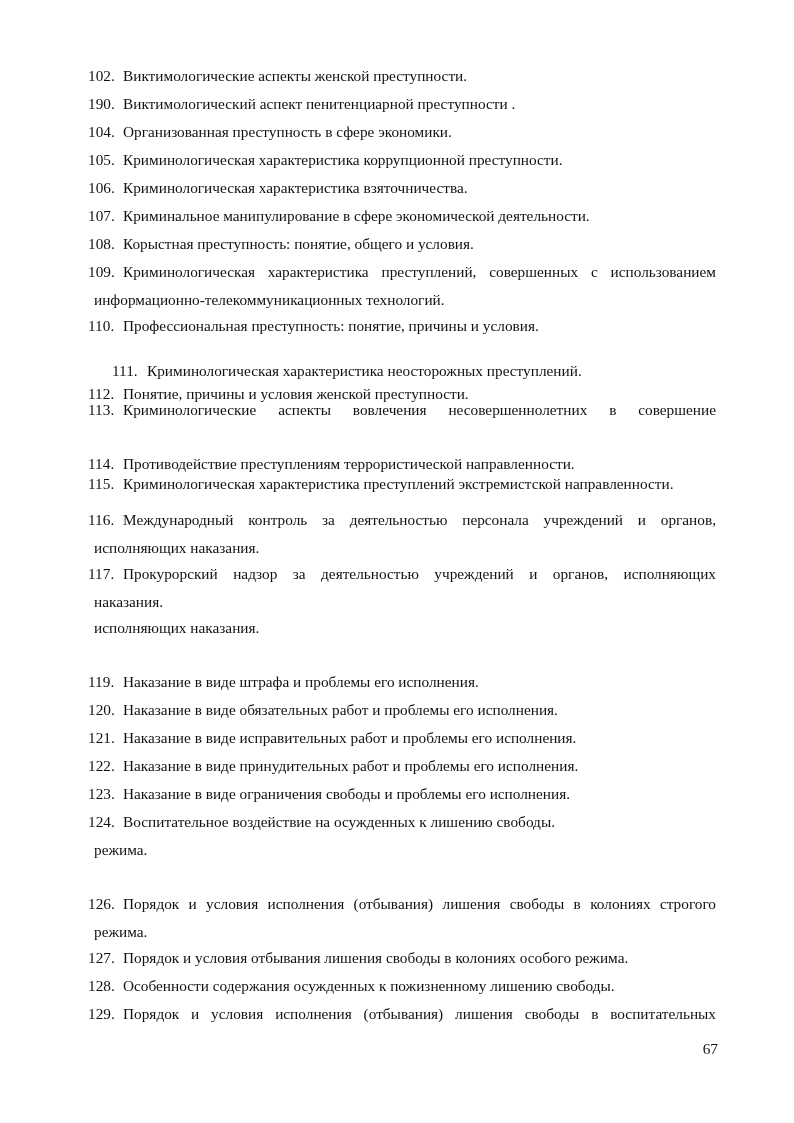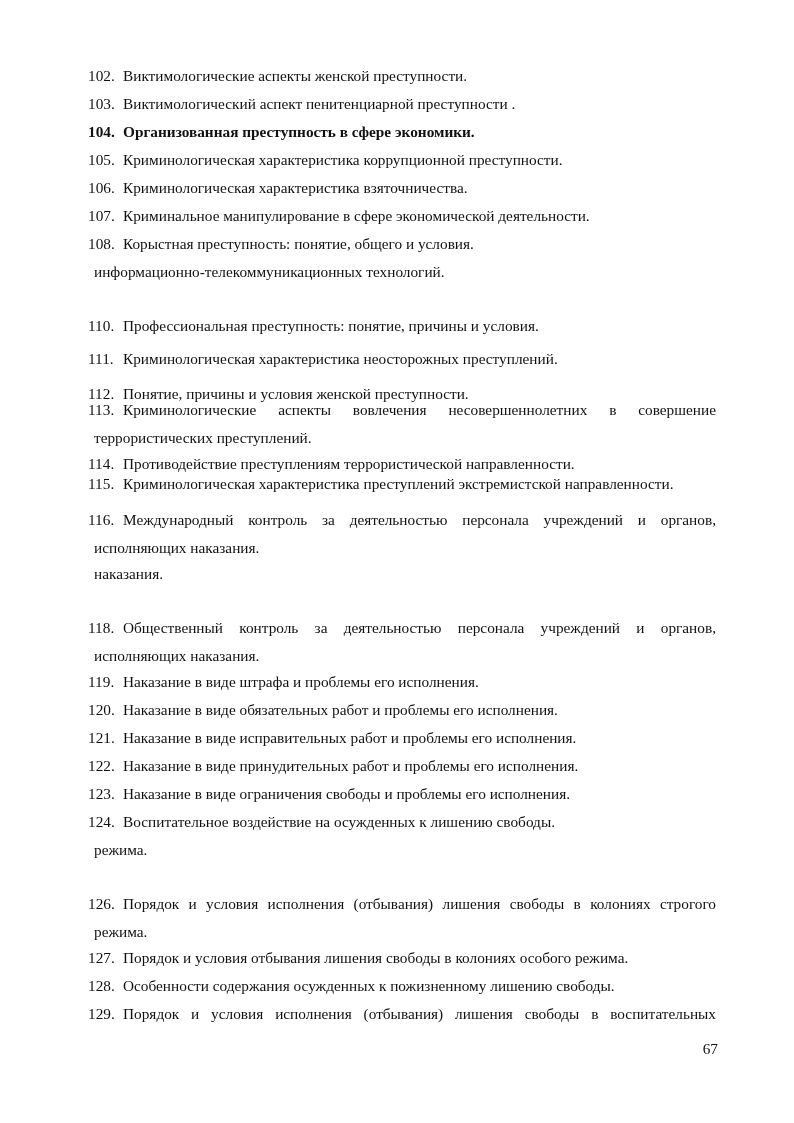--- a/index.html
+++ b/index.html
@@ -20,25 +20,25 @@
 <div class="page">
   <div id="list">
       <div class="item" style="top: 62px;">
         <div class="line1">
           <span class="num">102.</span>
           <span class="text">Виктимологические аспекты женской преступности.</span>
         </div>
       </div>
       <div class="item" style="top: 90px;">
         <div class="line1">
-          <span class="num">103.</span>
+          <span class="num">190.</span>
           <span class="text">Виктимологический аспект пенитенциарной преступности .</span>
         </div>
       </div>
-      <div class="item" style="top: 118px; font-weight: bold;">
+      <div class="item" style="top: 118px;">
         <div class="line1">
           <span class="num">104.</span>
           <span class="text">Организованная преступность в сфере экономики.</span>
         </div>
       </div>
       <div class="item" style="top: 146px;">
         <div class="line1">
           <span class="num">105.</span>
           <span class="text">Криминологическая характеристика коррупционной преступности.</span>
         </div>
@@ -55,46 +55,49 @@
           <span class="text">Криминальное манипулирование в сфере экономической деятельности.</span>
         </div>
       </div>
       <div class="item" style="top: 230px;">
         <div class="line1">
           <span class="num">108.</span>
           <span class="text">Корыстная преступность: понятие, общего и условия.</span>
         </div>
       </div>
       <div class="item justify" style="top: 258px;">
+        <div class="line1">
+          <span class="num">109.</span>
+          <span class="text">Криминологическая характеристика преступлений, совершенных с использованием</span>
+        </div>
         <div class="cont">информационно-телекоммуникационных технологий.</div>
       </div>
       <div class="item" style="top: 312px;">
         <div class="line1">
           <span class="num">110.</span>
           <span class="text">Профессиональная преступность: понятие, причины и условия.</span>
         </div>
       </div>
-      <div class="item" style="top: 345px;">
+      <div class="item" style="top: 357px; margin-left: 24px;">
         <div class="line1">
           <span class="num">111.</span>
           <span class="text">Криминологическая характеристика неосторожных преступлений.</span>
         </div>
       </div>
       <div class="item" style="top: 380px;">
         <div class="line1">
           <span class="num">112.</span>
           <span class="text">Понятие, причины и условия женской преступности.</span>
         </div>
       </div>
       <div class="item justify" style="top: 396px;">
         <div class="line1">
           <span class="num">113.</span>
           <span class="text">Криминологические аспекты вовлечения несовершеннолетних в совершение</span>
         </div>
-        <div class="cont">террористических преступлений.</div>
       </div>
       <div class="item" style="top: 450px;">
         <div class="line1">
           <span class="num">114.</span>
           <span class="text">Противодействие преступлениям террористической направленности.</span>
         </div>
       </div>
       <div class="item" style="top: 470px;">
         <div class="line1">
           <span class="num">115.</span>
@@ -102,27 +105,27 @@
         </div>
       </div>
       <div class="item justify" style="top: 506px;">
         <div class="line1">
           <span class="num">116.</span>
           <span class="text">Международный контроль за деятельностью персонала учреждений и органов,</span>
         </div>
         <div class="cont">исполняющих наказания.</div>
       </div>
       <div class="item justify" style="top: 560px;">
+        <div class="line1">
+          <span class="num">117.</span>
+          <span class="text">Прокурорский надзор за деятельностью учреждений и органов, исполняющих</span>
+        </div>
         <div class="cont">наказания.</div>
       </div>
       <div class="item justify" style="top: 614px;">
-        <div class="line1">
-          <span class="num">118.</span>
-          <span class="text">Общественный контроль за деятельностью персонала учреждений и органов,</span>
-        </div>
         <div class="cont">исполняющих наказания.</div>
       </div>
       <div class="item" style="top: 668px;">
         <div class="line1">
           <span class="num">119.</span>
           <span class="text">Наказание в виде штрафа и проблемы его исполнения.</span>
         </div>
       </div>
       <div class="item" style="top: 696px;">
         <div class="line1">

